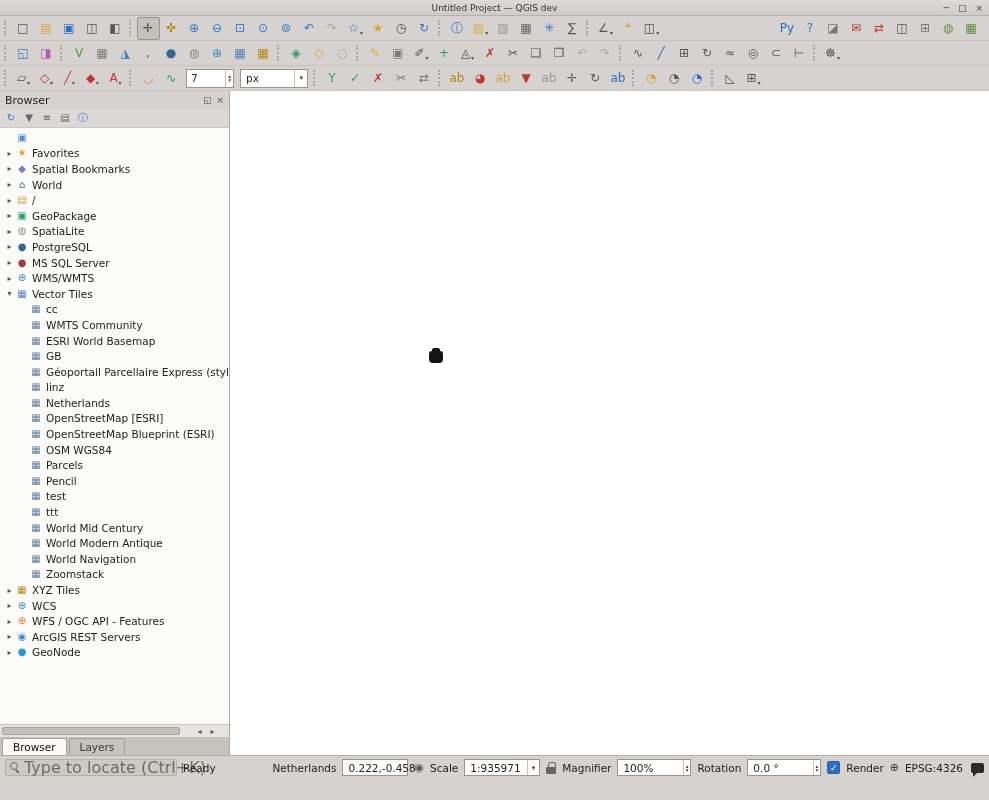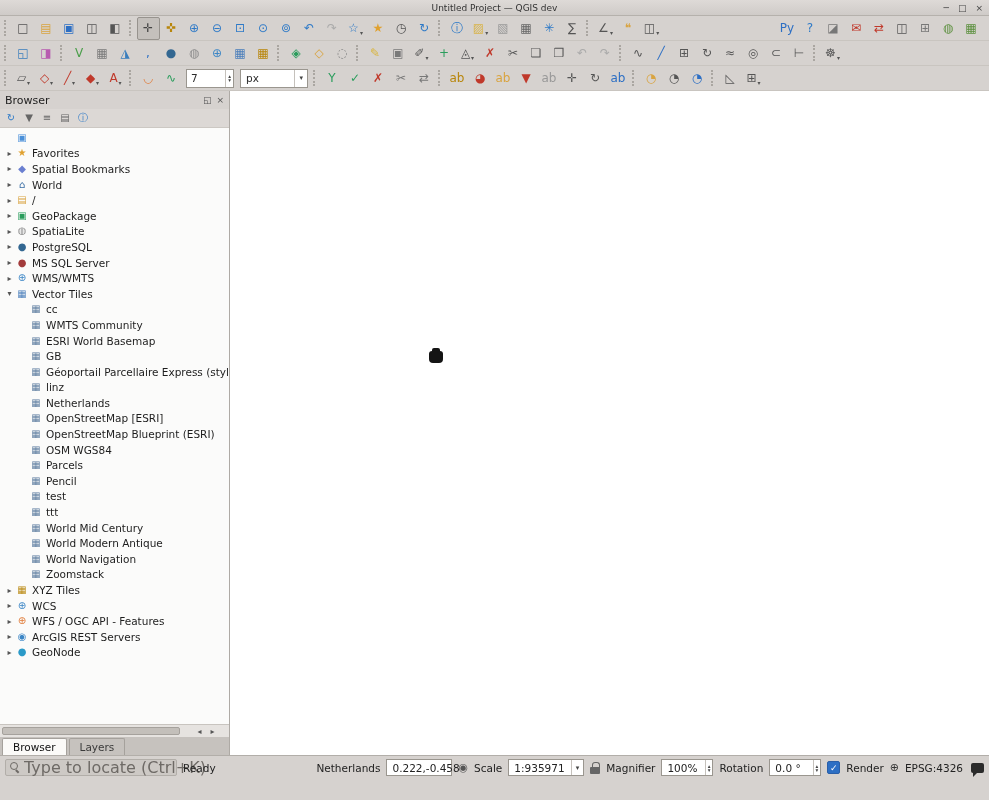--- a/index.html
+++ b/index.html
@@ -70,21 +70,21 @@
   .locate-input { flex:1; border:none; background:transparent; font-family:inherit; font-size:16px; color:#333; outline:none; }
   .locate-input::placeholder { color:#6e6a66; }
   .search-icon { width:11px; height:11px; position:relative; margin-right:3px; flex:none; }
   .search-icon::before { content:''; position:absolute; left:0; top:0; width:6px; height:6px; border:1.5px solid #6e6a66; border-radius:50%; }
   .search-icon::after { content:''; position:absolute; left:6px; top:7px; width:4px; height:1.5px; background:#6e6a66; transform:rotate(45deg); transform-origin:left center; }
   .sb-spring { flex:1; }
   .sb-label { color:#222; }
   .sb-box { height:17px; background:#fff; border:1px solid #9a968f; display:flex; align-items:center; padding-left:5px; font-size:10.5px; }
   .sb-box.val { width:66px; }
   .sb-box.scale { width:76px; }
-  .sb-box.small { width:52px; }
+  .sb-box.small { width:74px; }
   .sb-mini { font-size:11px; color:#555; }
   .lock-icon { width:10px; height:12px; position:relative; display:inline-block; }
   .lock-icon::before { content:''; position:absolute; left:2px; top:0; width:6px; height:6px; border:1.5px solid #666; border-bottom:none; border-radius:3px 3px 0 0; }
   .lock-icon::after { content:''; position:absolute; left:0; top:5px; width:10px; height:7px; background:#666; border-radius:1px; }
   .checkbox { width:13px; height:13px; background:#2d6fc4; border:1px solid #2a5fa8; border-radius:2px; color:#fff; font-size:9px; display:flex; align-items:center; justify-content:center; }
   .crs-icon { font-size:11px; color:#333; }
   .bubble-icon { width:13px; height:10px; background:#2b2b2b; border-radius:2px; position:relative; margin-left:2px; }
   .bubble-icon::after { content:''; position:absolute; left:2px; bottom:-4px; border:3px solid transparent; border-top-color:#2b2b2b; border-left-color:#2b2b2b; }
 </style>
 </head>

